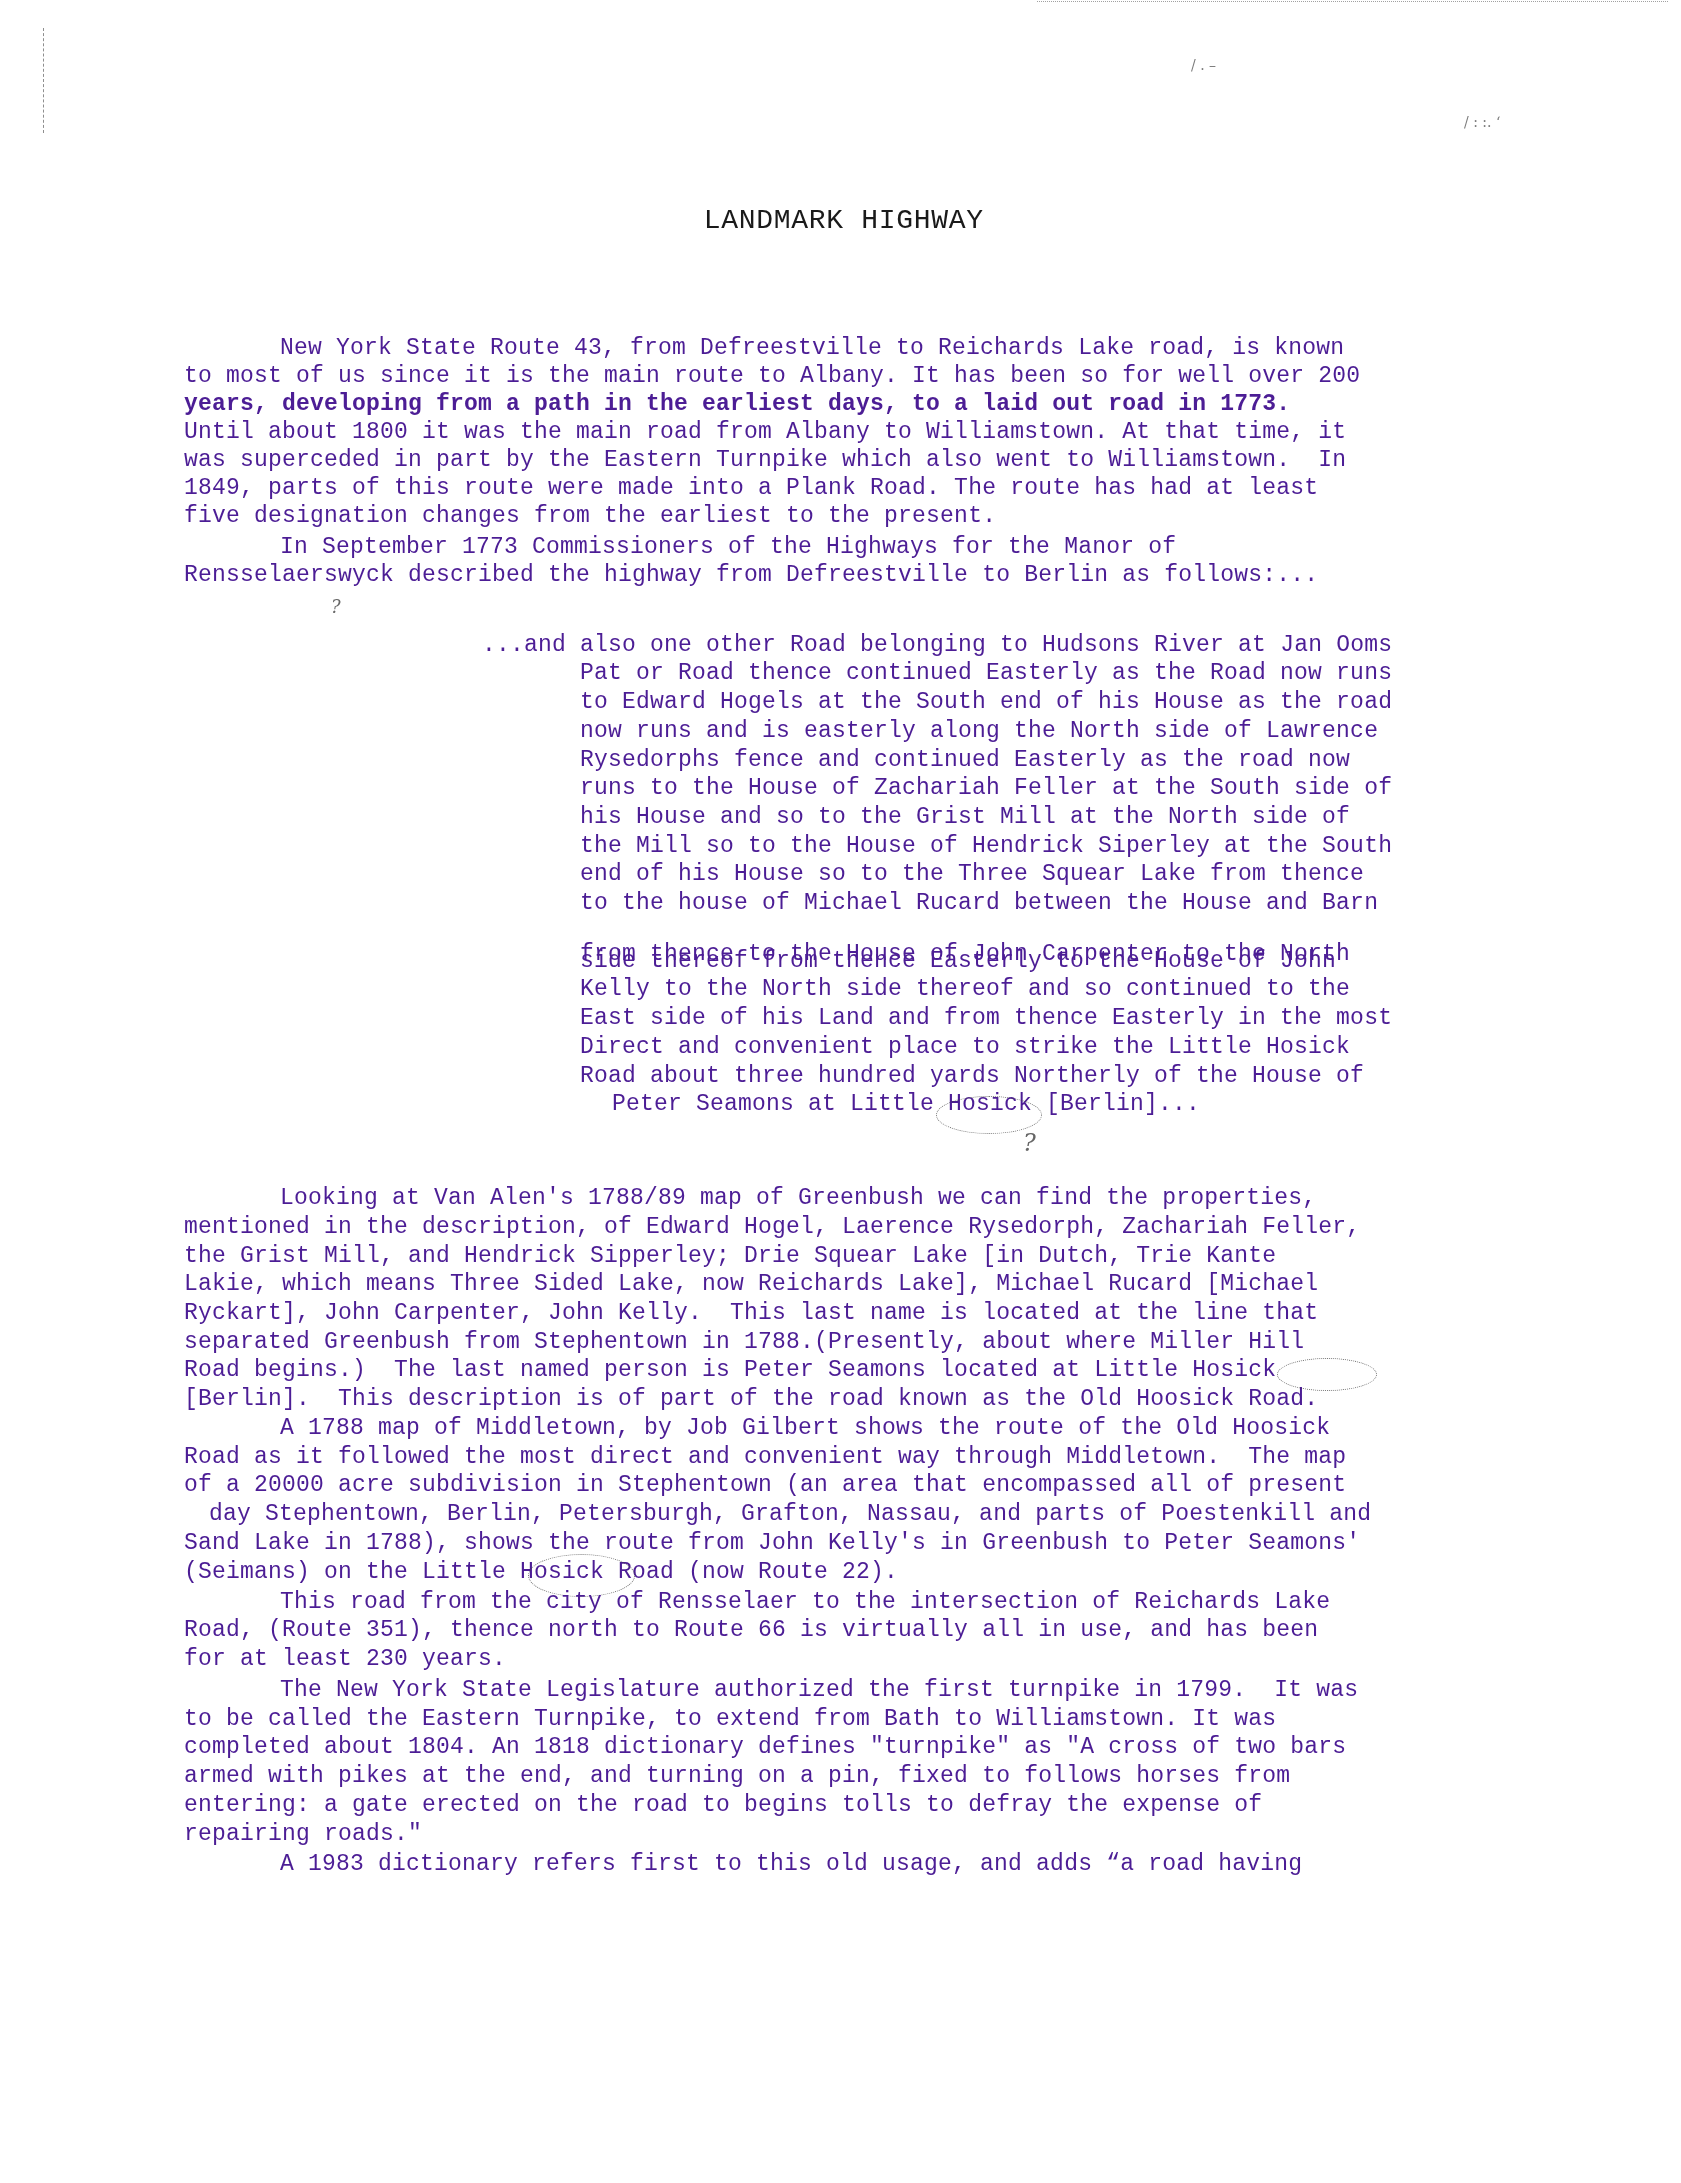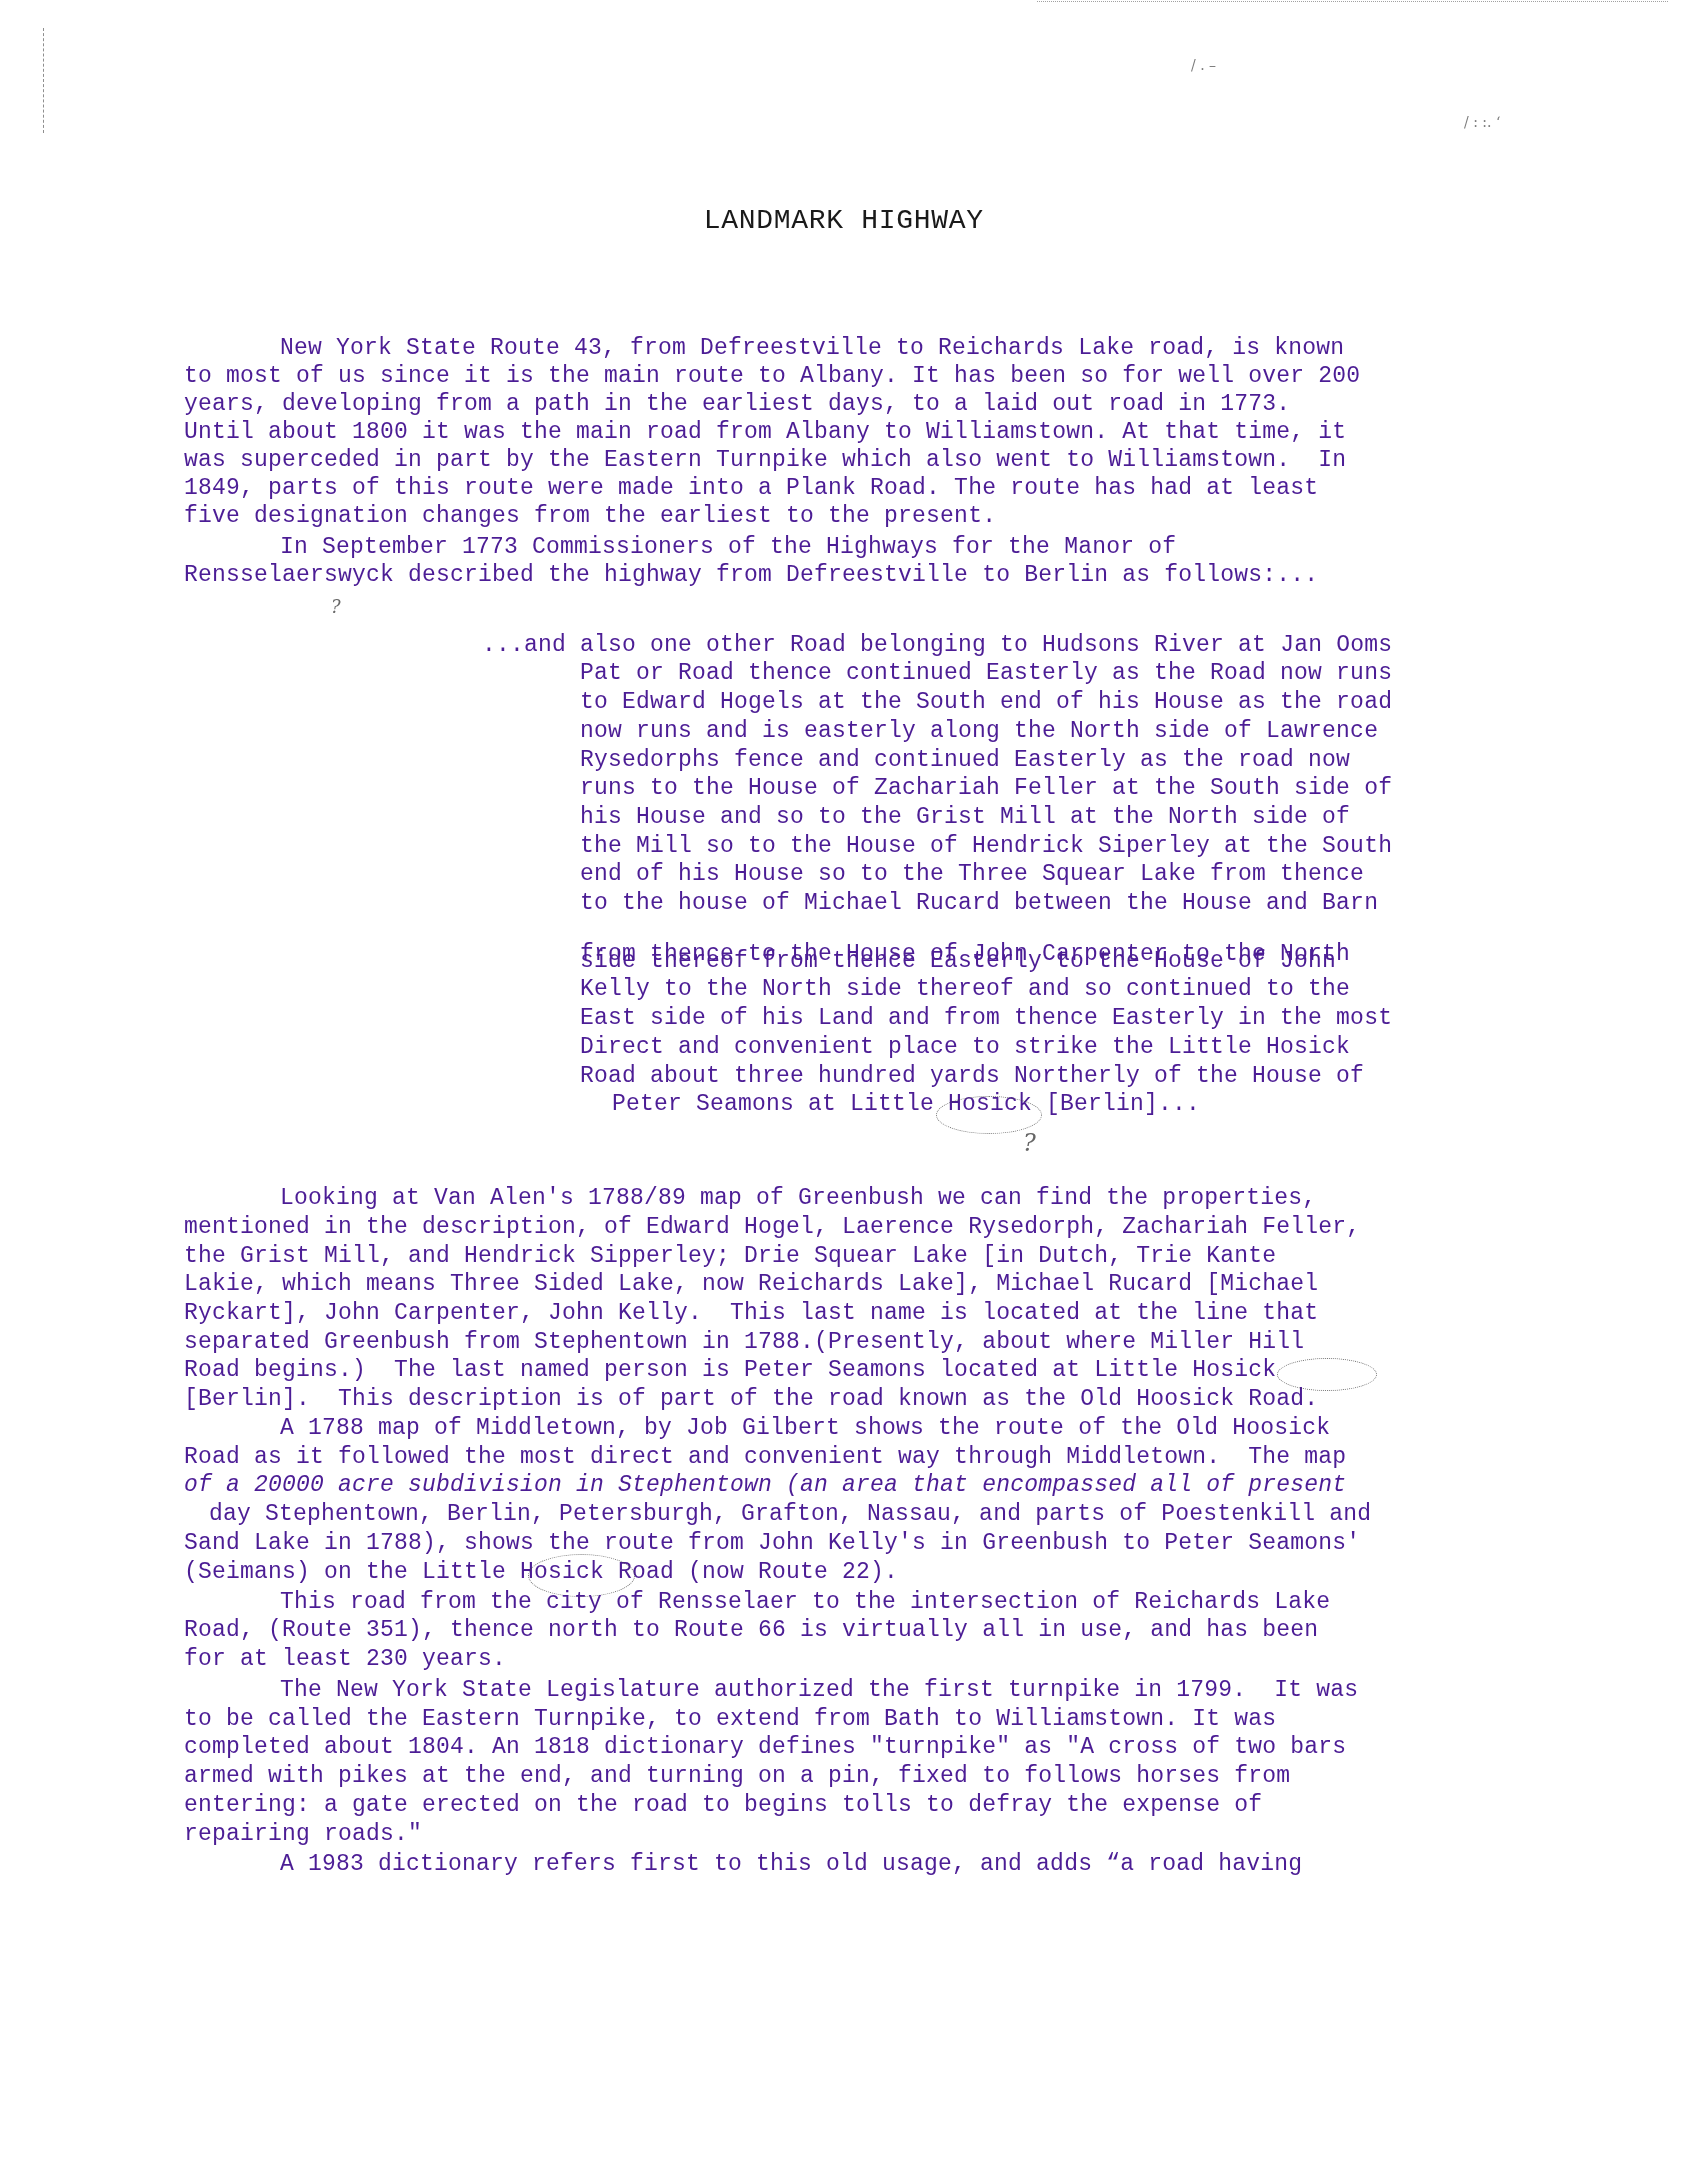--- a/index.html
+++ b/index.html
@@ -89,21 +89,21 @@
   <div class="scan-edge-top"></div>
   <div class="scan-edge-left"></div>
   <span class="scan-mark" style="left:1191px; top:57px;">/ . –</span>
   <span class="scan-mark" style="left:1464px; top:114px;">/ : :. ‘</span>
 
   <div class="title">LANDMARK HIGHWAY</div>
 
   <div>
     <div class="line body-line indent" style="top:334px;">New York State Route 43, from Defreestville to Reichards Lake road, is known</div>
     <div class="line body-line" style="top:362px;">to most of us since it is the main route to Albany. It has been so for well over 200</div>
-    <div class="line body-line" style="top:390px;">years, developing from a path in the earliest days, to a laid out road in 1773.</div>
+    <div class="line body-line" style="top:390px;font-weight:bold;">years, developing from a path in the earliest days, to a laid out road in 1773.</div>
     <div class="line body-line" style="top:418px;">Until about 1800 it was the main road from Albany to Williamstown. At that time, it</div>
     <div class="line body-line" style="top:446px;">was superceded in part by the Eastern Turnpike which also went to Williamstown.  In</div>
     <div class="line body-line" style="top:474px;">1849, parts of this route were made into a Plank Road. The route has had at least</div>
     <div class="line body-line" style="top:502px;">five designation changes from the earliest to the present.</div>
   </div>
 
   <div>
     <div class="line body-line indent" style="top:533px;">In September 1773 Commissioners of the Highways for the Manor of</div>
     <div class="line body-line" style="top:561px;">Rensselaerswyck described the highway from Defreestville to Berlin as follows:...</div>
   </div>
@@ -139,21 +139,21 @@
     <div class="line body-line" style="top:1299px;">Ryckart], John Carpenter, John Kelly.  This last name is located at the line that</div>
     <div class="line body-line" style="top:1328px;">separated Greenbush from Stephentown in 1788.(Presently, about where Miller Hill</div>
     <div class="line body-line" style="top:1356px;">Road begins.)  The last named person is Peter Seamons located at Little Hosick</div>
     <div class="line body-line" style="top:1385px;">[Berlin].  This description is of part of the road known as the Old Hoosick Road.</div>
   </div>
   <div class="circle-mark" style="left:1277px; top:1358px; width:98px; height:31px;"></div>
 
   <div>
     <div class="line body-line indent" style="top:1414px;">A 1788 map of Middletown, by Job Gilbert shows the route of the Old Hoosick</div>
     <div class="line body-line" style="top:1443px;">Road as it followed the most direct and convenient way through Middletown.  The map</div>
-    <div class="line body-line" style="top:1471px;font-style:italic;">of a 20000 acre subdivision in Stephentown (an area that encompassed all of present</div>
+    <div class="line body-line" style="top:1471px;">of a 20000 acre subdivision in Stephentown (an area that encompassed all of present</div>
     <div class="line body-line" style="top:1500px;margin-left:25px;">day Stephentown, Berlin, Petersburgh, Grafton, Nassau, and parts of Poestenkill and</div>
     <div class="line body-line" style="top:1529px;">Sand Lake in 1788), shows the route from John Kelly's in Greenbush to Peter Seamons'</div>
     <div class="line body-line" style="top:1558px;">(Seimans) on the Little Hosick Road (now Route 22).</div>
   </div>
   <div class="circle-mark" style="left:528px; top:1554px; width:105px; height:41px;"></div>
 
   <div>
     <div class="line body-line indent" style="top:1588px;">This road from the city of Rensselaer to the intersection of Reichards Lake</div>
     <div class="line body-line" style="top:1616px;">Road, (Route 351), thence north to Route 66 is virtually all in use, and has been</div>
     <div class="line body-line" style="top:1645px;">for at least 230 years.</div>

